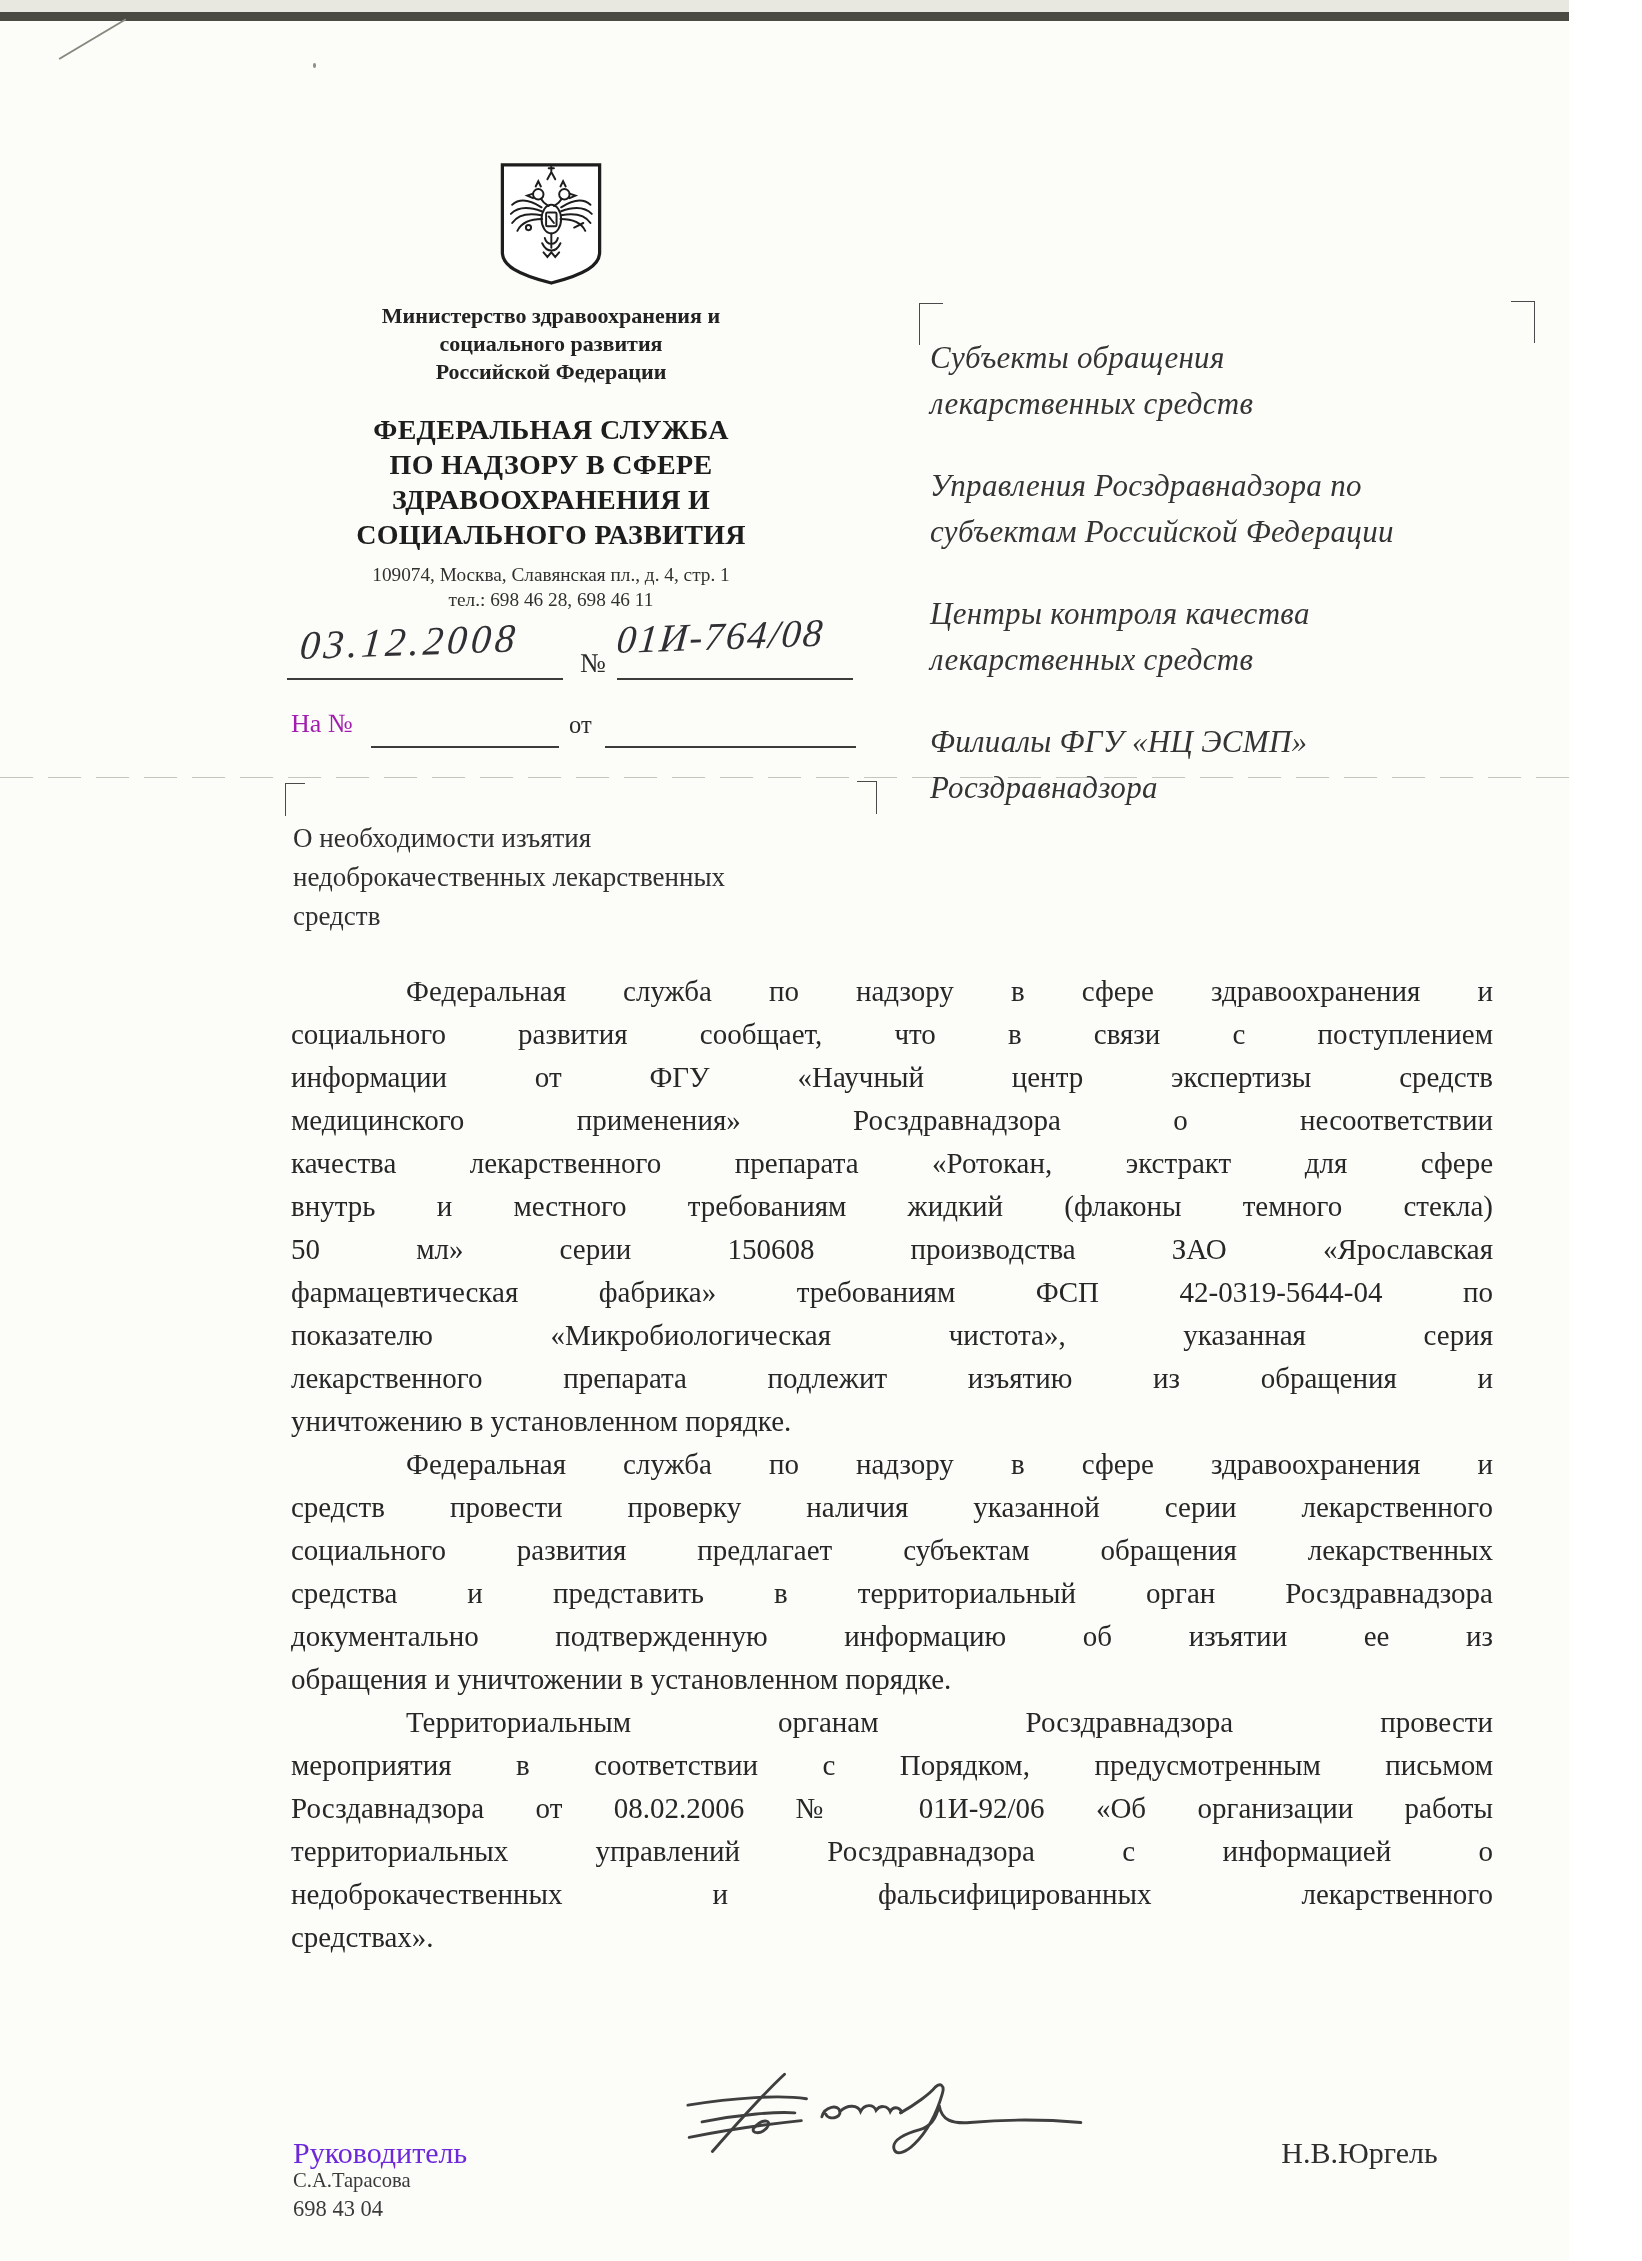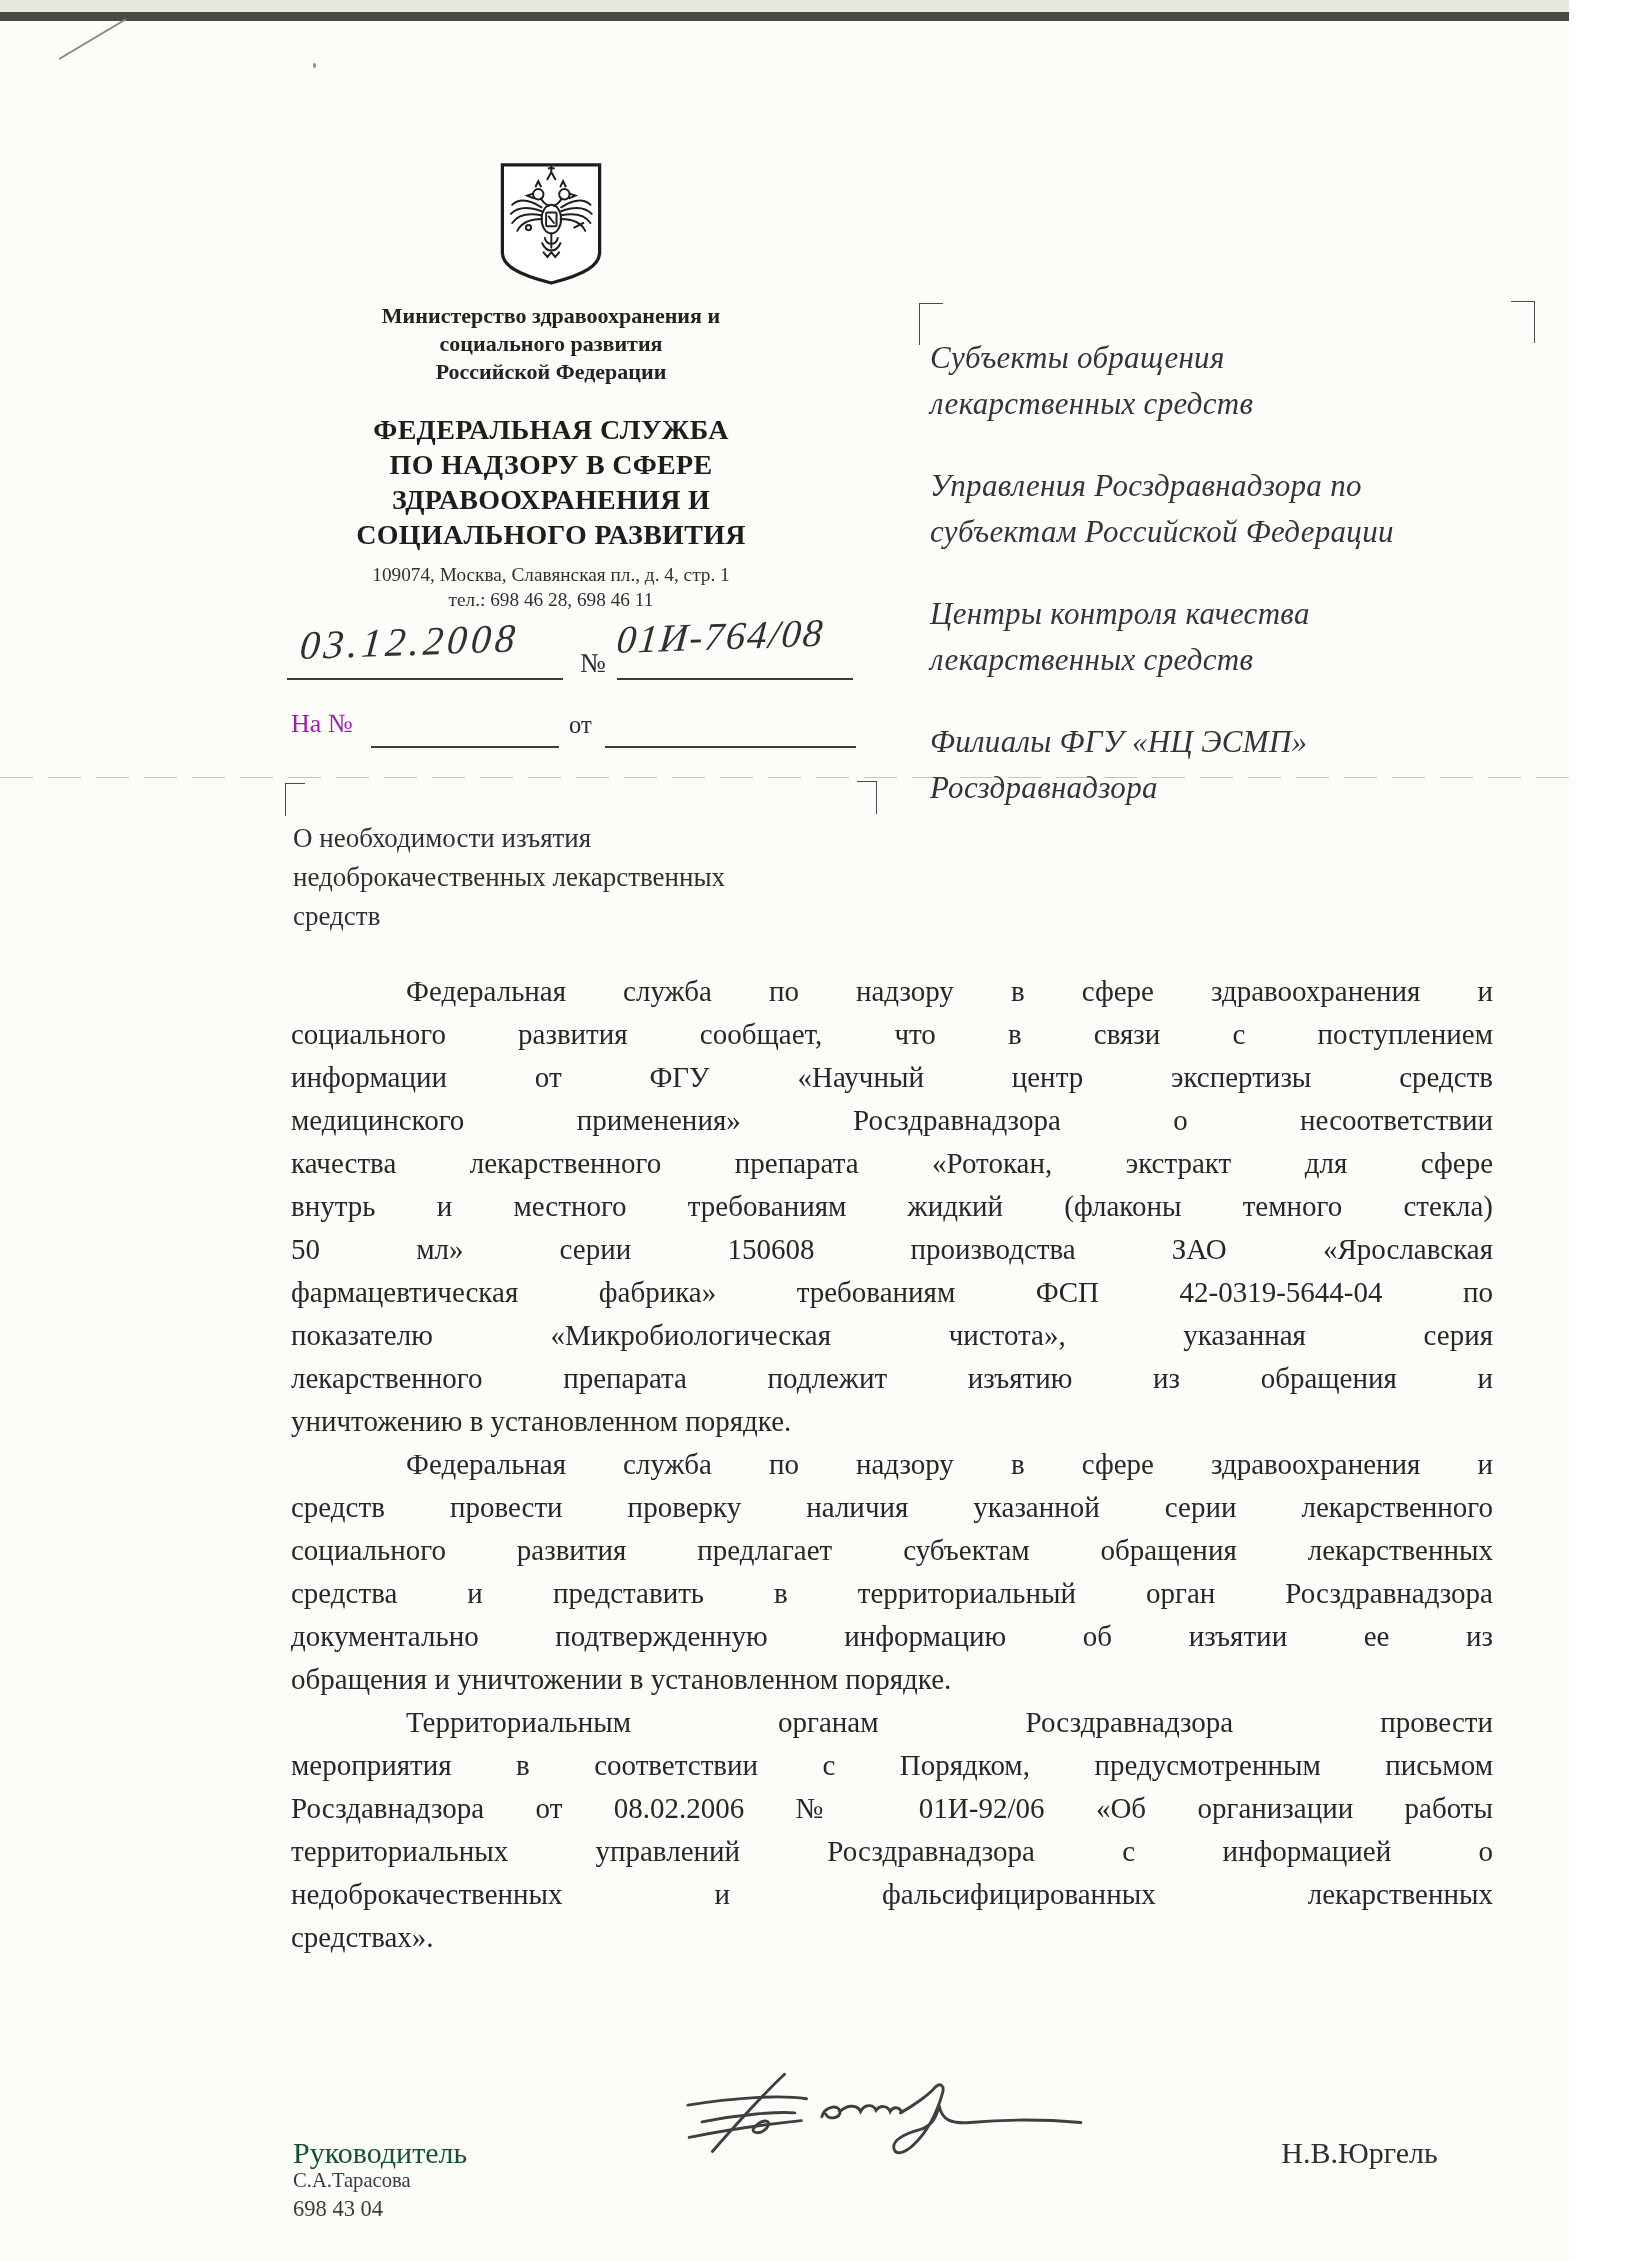--- a/index.html
+++ b/index.html
@@ -55,21 +55,21 @@
   .sub-line{font-size:27px;line-height:39px;color:#303030;}
   
   .body-text{position:absolute;left:291px;top:970px;width:1202px;}
   .bline{
     font-size:29px;line-height:43px;color:#272727;
     text-align:justify;text-align-last:justify;white-space:normal;
   }
   .bline.last{text-align-last:left;}
   .bline.first{padding-left:115px;}
   
-  .sig-title{position:absolute;left:293px;top:2136px;font-size:30px;color:#14532d;}
+  .sig-title{position:absolute;left:293px;top:2136px;font-size:30px;color:#6d28d9;}
   .sig-name{position:absolute;left:1263px;top:2136px;width:193px;text-align:center;font-size:30px;color:#2e2e2e;}
   .sig-svg{position:absolute;left:657px;top:2065px;}
   .footer{position:absolute;left:293px;top:2166px;}
   .f-exec{font-size:20.6px;line-height:28px;color:#3a3a3a;}
   .f-phone{font-size:22.5px;line-height:30px;color:#3a3a3a;}
   .diag-line{position:absolute;left:0;top:0;}
 </style>
 </head>
 <body>
 
@@ -199,21 +199,21 @@
       <div class="bline first">Федеральная служба по надзору в сфере здравоохранения и</div>
       <div class="bline">средств провести проверку наличия указанной серии лекарственного</div>
       <div class="bline">социального развития предлагает субъектам обращения лекарственных</div>
       <div class="bline">средства и представить в территориальный орган Росздравнадзора</div>
       <div class="bline">документально подтвержденную информацию об изъятии ее из</div>
       <div class="bline last">обращения и уничтожении в установленном порядке.</div>
       <div class="bline first">Территориальным органам Росздравнадзора провести</div>
       <div class="bline">мероприятия в соответствии с Порядком, предусмотренным письмом</div>
       <div class="bline">Росздавнадзора от 08.02.2006 № 01И-92/06 «Об организации работы</div>
       <div class="bline">территориальных управлений Росздравнадзора с информацией о</div>
-      <div class="bline">недоброкачественных и фальсифицированных лекарственных</div>
+      <div class="bline">недоброкачественных и фальсифицированных лекарственного</div>
       <div class="bline last">средствах».</div>
     </div>
 
   <div class="sig-title">Руководитель</div>
   <svg class="sig-svg" width="438" height="155" viewBox="0 0 680 240">
     <g fill="none" stroke="#3f3f3f" stroke-width="4.5" stroke-linecap="round">
       <path d="M48 62 C120 50 192 46 232 52"></path>
       <path d="M70 88 C130 76 186 72 214 74"></path>
       <path d="M50 112 C120 98 186 90 224 86"></path>
       <path d="M86 134 C128 86 170 40 198 14"></path>

